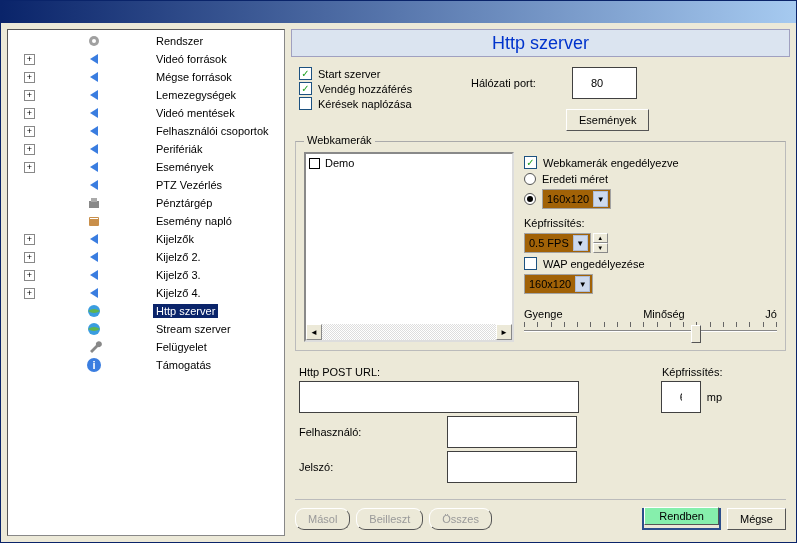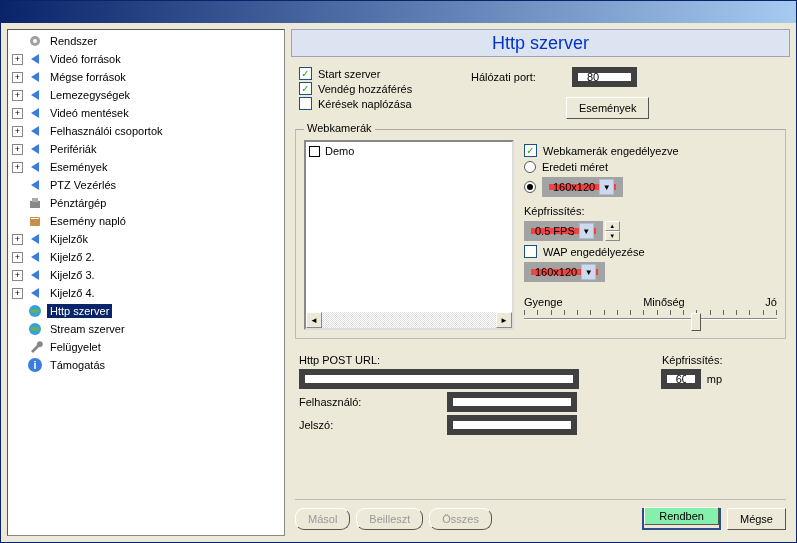--- a/index.html
+++ b/index.html
@@ -3,21 +3,21 @@
 <meta charset="utf-8">
 <style>
 * { box-sizing: border-box; font-family: "Tahoma", "MS Sans Serif", sans-serif; font-size: 11px; }
 body { margin: 0; background: #ece9d8; }
 .window { width: 797px; height: 543px; background: #ece9d8; border: 1px solid #0a246a; }
 .titlebar { height: 22px; background: linear-gradient(to right, #0a246a, #a6caf0); }
 .content { display: flex; height: calc(100% - 22px); padding: 6px; gap: 6px; }
 
 
 .tree-panel { width: 278px; height: 100%; background: #fff; border: 1px solid #888; border-top-color: #555; border-left-color: #555; overflow: auto; padding: 2px 0; }
-.tree-item { display: flex; align-items: center; height: 18px; padding-left: 4px; cursor: default; }
+.tree-item { display: flex; align-items: center; height: 18px; padding-left: 16px; cursor: default; gap: 47px; }
 .tree-expander { width: 11px; height: 11px; border: 1px solid #888; background: #fff; display: flex; align-items: center; justify-content: center; font-size: 9px; line-height: 1; margin-right: 4px; color: #000; }
 .tree-expander.blank { border: none; background: transparent; }
 .tree-icon { width: 16px; height: 16px; margin-right: 4px; display: flex; align-items: center; justify-content: center; }
 .tree-label { white-space: nowrap; padding: 1px 3px; }
 .tree-item.selected .tree-label { background: #0a246a; color: #fff; }
 
 
 .right-panel { flex: 1; height: 100%; position: relative; }
 .header { background: #dbe4f0; border: 1px solid #a0a0c0; height: 28px; display: flex; align-items: center; justify-content: center; margin-bottom: 8px; }
 .header-title { color: #0033cc; font-size: 18px; font-weight: normal; font-family: "Arial", sans-serif; }
@@ -25,39 +25,39 @@
 .row { display: flex; align-items: center; margin: 2px 0; }
 .checkbox { width: 13px; height: 13px; border: 1px solid #1c5180; background: #fff; margin-right: 6px; display: inline-flex; align-items: center; justify-content: center; font-size: 10px; color: #21a121; }
 .checkbox.checked::before { content: "✓"; }
 .radio { width: 12px; height: 12px; border: 1px solid #555; border-radius: 50%; background: #fff; margin-right: 6px; display: inline-flex; align-items: center; justify-content: center; }
 .radio.checked::after { content: ""; width: 6px; height: 6px; background: #000; border-radius: 50%; }
 
 .top-options { display: flex; }
 .top-left { width: 180px; padding-left: 8px; }
 .top-right { flex: 1; }
 .label { margin-right: 6px; }
-.text-input { border: 6px solid #404040; background: #fff; height: 20px; padding: 1px 9px; }
+.text-input { border: 1px solid #404040; background: #fff; height: 32px; padding: 1px 18px; }
 .btn { background: #ece9d8; border: 1px solid #888; border-top-color: #fff; border-left-color: #fff; border-right-color: #555; border-bottom-color: #555; height: 22px; padding: 0 12px; cursor: default; }
 .btn.disabled { color: #999; border-radius: 9px; }
 
 
 .groupbox { border: 1px solid #bbb; border-top-color: #aaa; margin: 8px 4px; padding: 10px 8px 8px; position: relative; }
 .groupbox-title { position: absolute; top: -8px; left: 8px; background: #ece9d8; padding: 0 3px; }
 .webcam-row { display: flex; gap: 10px; }
 .listbox { width: 210px; height: 190px; background: #fff; border: 2px inset #ddd; }
 .listbox-inner { height: calc(100% - 16px); padding: 2px; }
 .listbox-item { display: flex; align-items: center; padding: 1px; }
 .listbox-checkbox { width: 11px; height: 11px; border: 1px solid #000; margin-right: 5px; }
 .scrollbar-h { height: 16px; background: #ddd; display: flex; }
 .sb-btn { width: 16px; height: 16px; background: #ece9d8; border: 1px solid #888; border-top-color:#fff; border-left-color:#fff; display:flex; align-items:center; justify-content:center; font-size:8px; }
 .sb-track { flex: 1; background: repeating-conic-gradient(#ddd 0 25%, #fff 0 50%) 0/2px 2px; }
 
 .webcam-options { flex: 1; }
 .webcam-options .row { margin: 4px 0; }
-.select { border: 7px solid #a3a3a3; background: #ef4444; height: 20px; display: inline-flex; align-items: center; padding: 0 2px 0 4px; }
+.select { border: 1px solid #a3a3a3; background: #a16207; height: 20px; display: inline-flex; align-items: center; padding: 0 2px 0 4px; }
 .select-arrow { width: 15px; height: 16px; background: #cdd9ed; border: 1px solid #aebcd6; margin-left: 4px; display: flex; align-items: center; justify-content: center; font-size: 8px; }
 .spinner { display: inline-flex; flex-direction: column; margin-left: 2px; }
 .spin-btn { width: 15px; height: 10px; background: #ece9d8; border: 1px solid #888; border-top-color:#fff; border-left-color:#fff; font-size: 6px; display:flex; align-items:center; justify-content:center; }
 
 .slider-area { margin-top: 14px; }
 .slider-labels { display: flex; justify-content: space-between; font-size: 11px; margin-bottom: 2px; }
 .slider-track { position: relative; height: 20px; }
 .slider-line { position: absolute; top: 8px; left: 0; right: 0; height: 2px; background: #888; border-bottom: 1px solid #fff; }
 .slider-ticks { position: absolute; top: 0; left: 0; right: 0; height: 6px; display: flex; justify-content: space-between; }
 .slider-tick { width: 1px; height: 5px; background: #666; }

